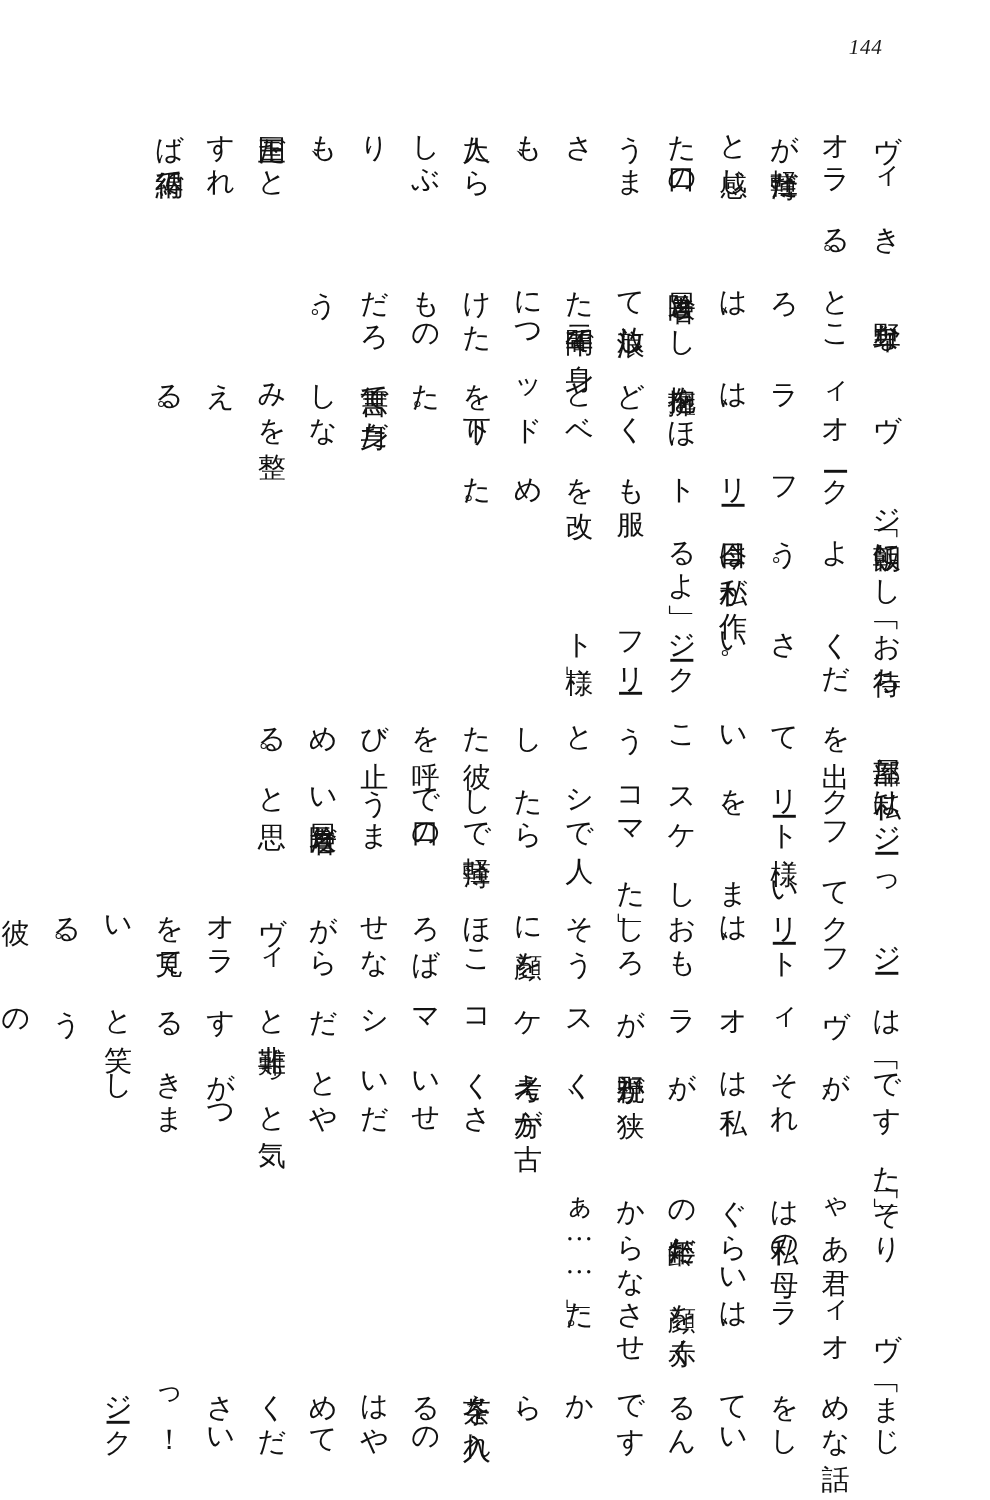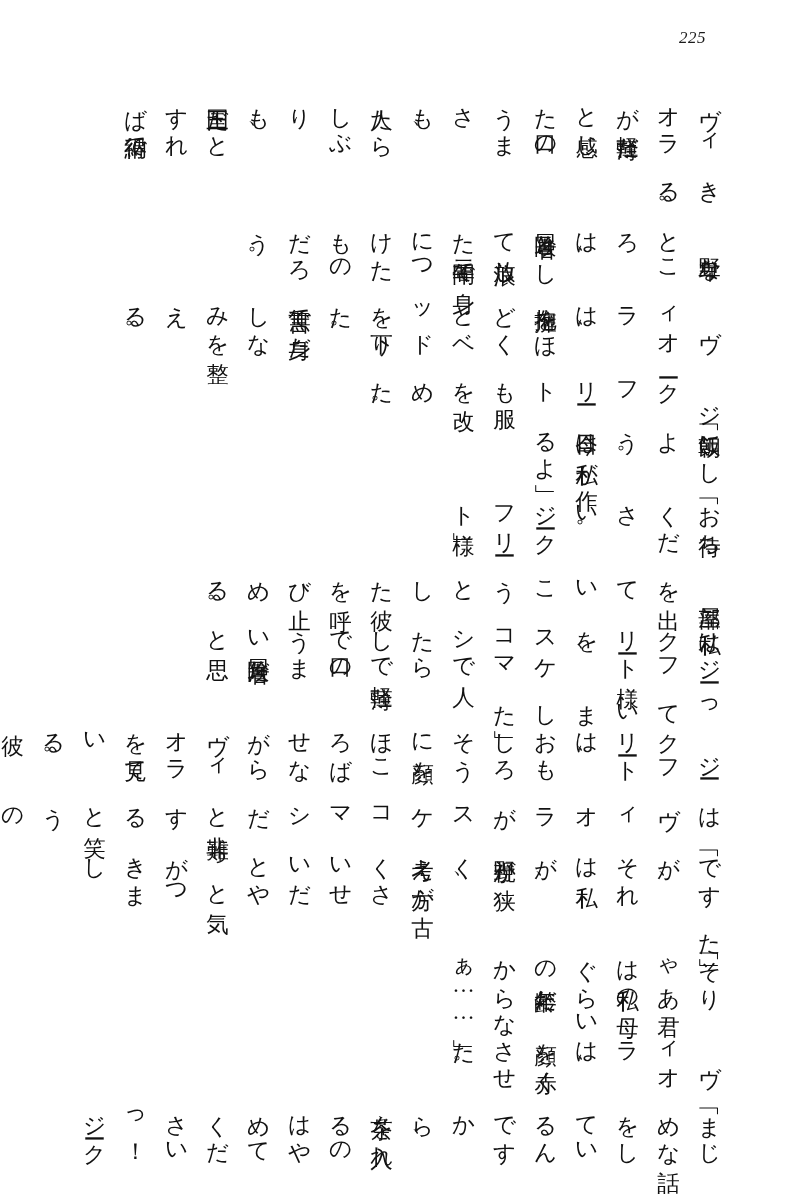--- a/index.html
+++ b/index.html
@@ -53,21 +53,21 @@
     height: 1060px;
     white-space: pre-wrap;
     font-feature-settings: "vert" 1;
   }
 </style>
 </head>
 <body>
 
 <div class="page">
 
-  <div class="page-number">225</div>
+  <div class="page-number">144</div>
 
   <div class="body-text">
     <div class="col">ヴィオラが軽薄だと感じた口のうまさも、　人たらしぶりも、　国王だとすれば納得で</div>
     <div class="col">きる。</div>
     <div class="col">　野卑なところは、　冒険者として放浪した二年間で身につけたものだろう。</div>
     <div class="col">　ヴィオラは、　抱擁をほどくとベッドを下りた。　無言で身だしなみを整える。</div>
     <div class="col">　ジークフリートも服を改めた。</div>
     <div class="col">「朝飯にしよう。　今日は私が作るよ」</div>
     <div class="col">「お待ちください。　ジークフリート様」</div>
     <div class="col">　部屋を出ていこうとした彼を呼び止める。</div>

